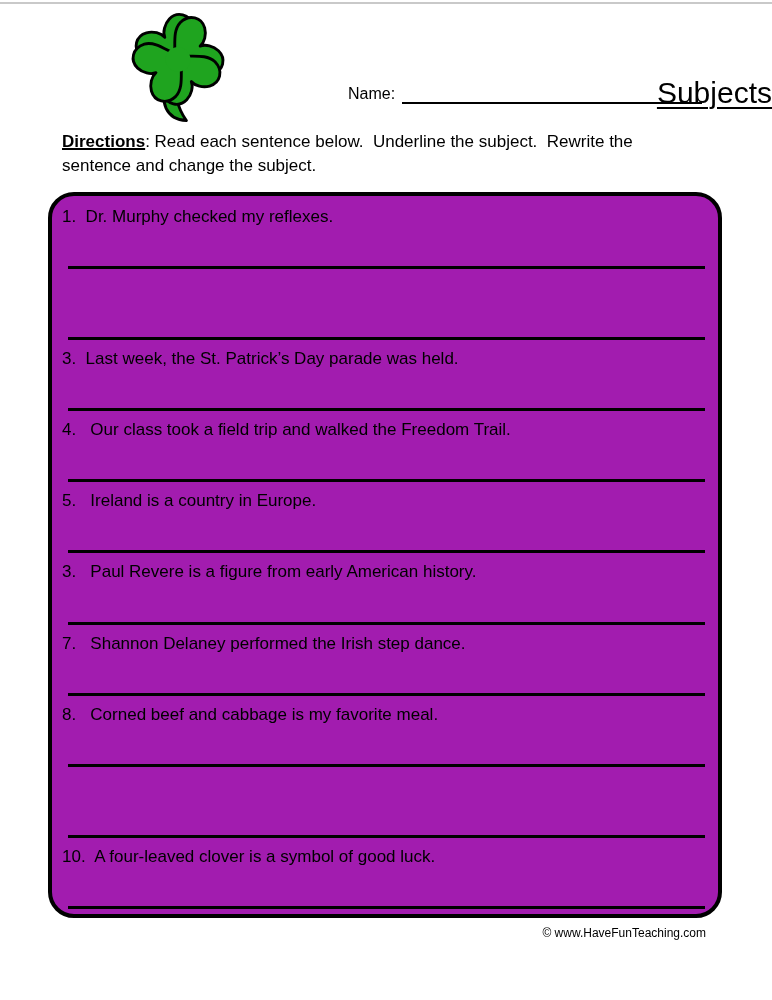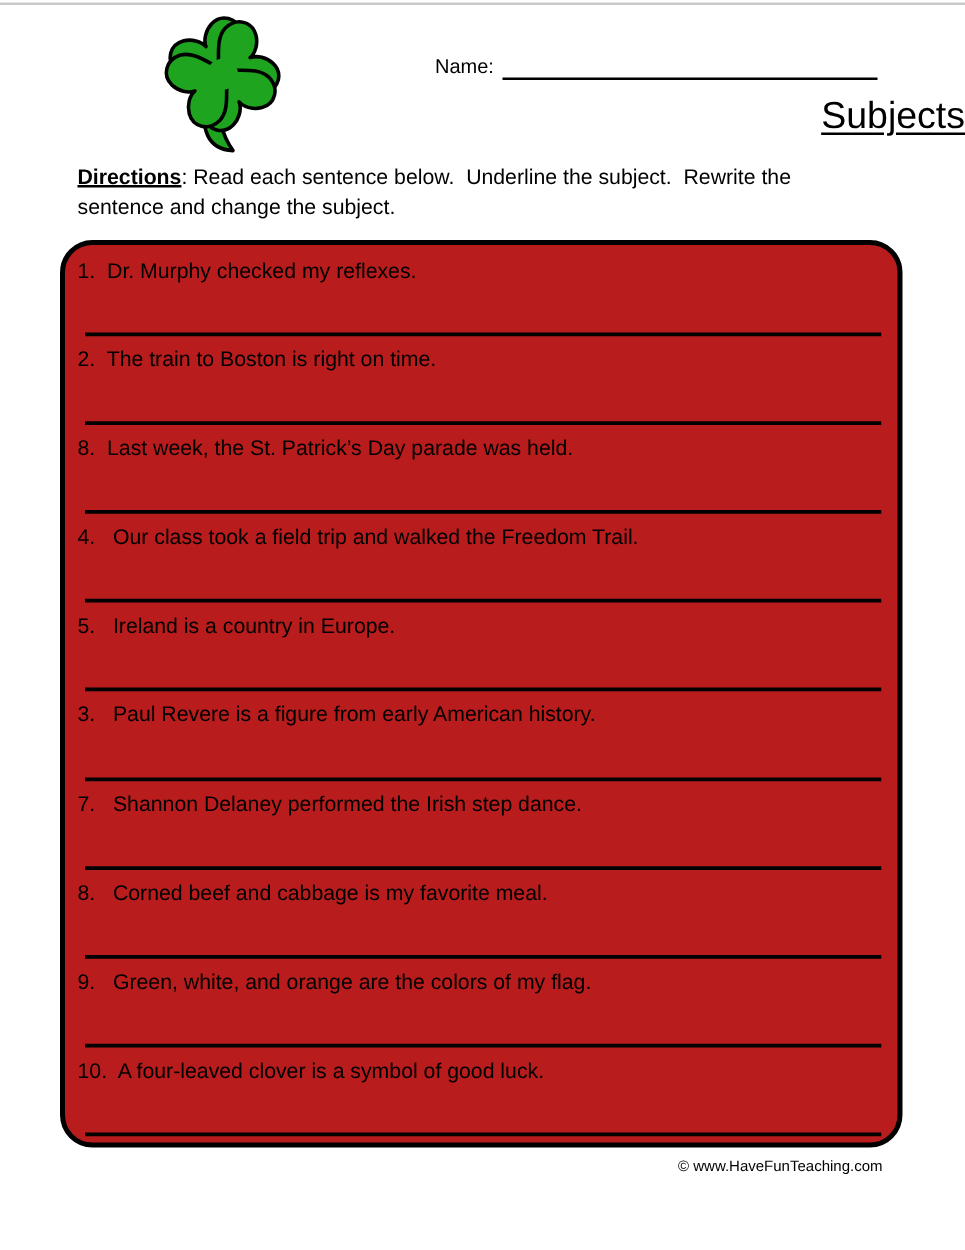--- a/index.html
+++ b/index.html
@@ -17,21 +17,21 @@
   }
   .clover {
     position: absolute; left: 126px; top: 6px;
     width: 106px; height: 124px;
   }
   .name-row {
     position: absolute; left: 348px; top: 44px;
     display: flex; align-items: flex-end;
     font-size: 16px;
   }
-  .name-label { line-height: 20px; }
+  .name-label { line-height: 20px; margin-top: 40px; }
   .name-line {
     width: 300px; height: 19px; margin-left: 7px;
     border-bottom: 2px solid #000;
   }
   .title-wrap {
     position: absolute; left: 0; top: 76px; width: 772px;
     text-align: right;
   }
   .title {
     display: inline-block;
@@ -50,21 +50,21 @@
     text-decoration: underline;
     text-decoration-thickness: 2px;
     margin-top: 47px;
   }
   .sentence-box {
     position: absolute; left: 48px; top: 192px;
     width: 674px; height: 726px;
     border: 4px solid #000;
     border-radius: 26px;
     padding-top: 2px;
-    background: #b91c1c;
+    background: #a21caf;
   }
   .item {
     position: relative;
     height: 71.1px;
   }
   .sentence {
     padding: 9px 10px 0 10px;
     font-size: 17px;
     white-space: pre;
   }
@@ -106,25 +106,24 @@
 </div>
 
 <div class="directions"><b>Directions</b><span>: Read each sentence below.  Underline the subject.  Rewrite the sentence and change the subject.</span></div>
 
 <div class="sentence-box">
   <div class="item">
     <div class="sentence">1.  Dr. Murphy checked my reflexes.</div>
     <div class="blank"></div>
   </div>
   <div class="item">
-    <div class="sentence">2.  The train to Boston is right on time.</div>
     <div class="blank"></div>
   </div>
   <div class="item">
-    <div class="sentence">8.  Last week, the St. Patrick’s Day parade was held.</div>
+    <div class="sentence">3.  Last week, the St. Patrick’s Day parade was held.</div>
     <div class="blank"></div>
   </div>
   <div class="item">
     <div class="sentence">4.   Our class took a field trip and walked the Freedom Trail.</div>
     <div class="blank"></div>
   </div>
   <div class="item">
     <div class="sentence">5.   Ireland is a country in Europe.</div>
     <div class="blank"></div>
   </div>
@@ -134,21 +133,20 @@
   </div>
   <div class="item">
     <div class="sentence">7.   Shannon Delaney performed the Irish step dance.</div>
     <div class="blank"></div>
   </div>
   <div class="item">
     <div class="sentence">8.   Corned beef and cabbage is my favorite meal.</div>
     <div class="blank"></div>
   </div>
   <div class="item">
-    <div class="sentence">9.   Green, white, and orange are the colors of my flag.</div>
     <div class="blank"></div>
   </div>
   <div class="item">
     <div class="sentence">10.  A four-leaved clover is a symbol of good luck.</div>
     <div class="blank"></div>
   </div>
 </div>
 
 <div class="footer">© www.HaveFunTeaching.com</div>
 

